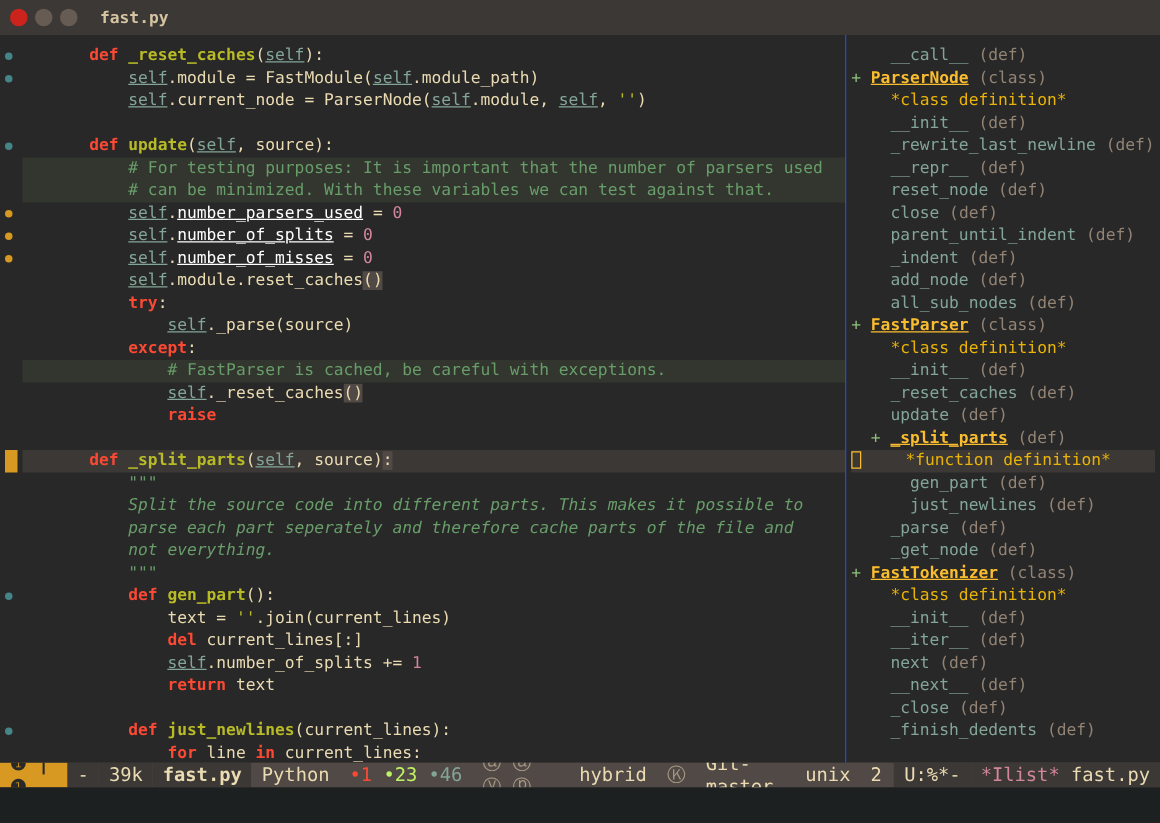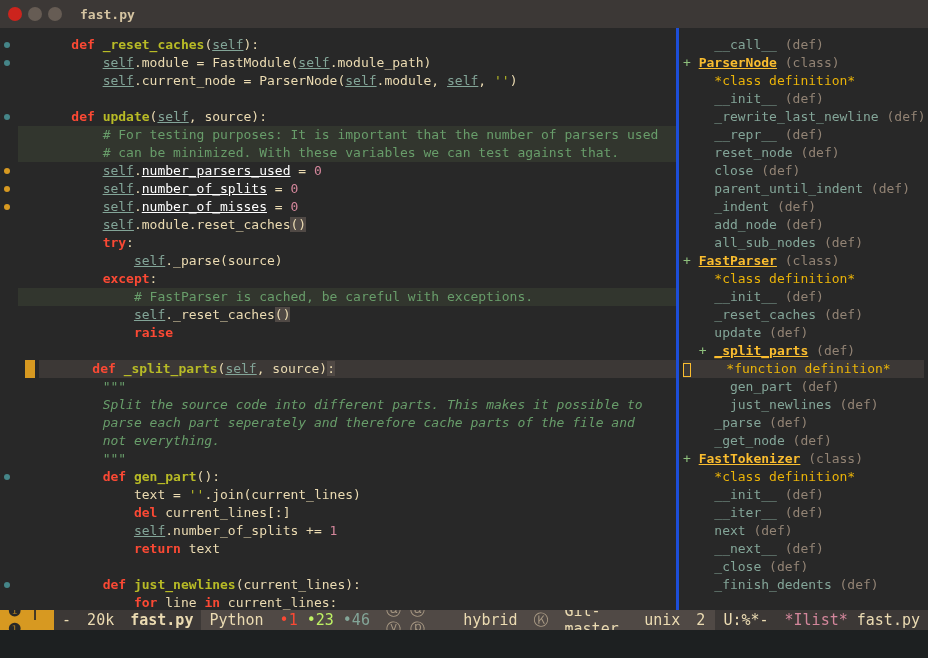--- a/index.html
+++ b/index.html
@@ -51,39 +51,39 @@
   margin-left: 18px;
   padding: 8px 0;
   line-height: 18px;
   white-space: pre;
 }
 .codeline { padding-left: 22px; position: relative; height: 18px; }
 .dot { position: absolute; left: -14px; top: 6px; width: 6px; height: 6px; border-radius: 50%; }
 .dot-blue { background: #458588; }
 .dot-orange { background: #d79921; }
 .dot-yellow-bar { position: absolute; left: -14px; top: 0; width: 10px; height: 18px; background: #d79921; }
-.hl-cursor { background: #3c3836; margin-left: 21px; }
+.hl-cursor { background: #3c3836; }
 
 .kw { color: #fb4934; font-weight: bold; }
 .fn { color: #b8bb26; font-weight: bold; }
 .self { color: #83a598; text-decoration: underline; }
 .var { color: #ebdbb2; }
 .str { color: #b8bb26; }
 .comment { color: #689d6a; }
 .comment-bg { background: #32362e; }
 .num { color: #d3869b; }
 .punc { color: #ebdbb2; }
 .docstr { color: #689d6a; font-style: italic; }
 .attr-u { color: #ffffff; text-decoration: underline; }
 .paren-hl { background: #504945; }
 
 .sidebar {
   width: 252px;
   background: #282828;
-  border-left: 3px solid #1d4ed8;
+  border-left: 1px solid #1d4ed8;
   padding: 8px 4px;
   line-height: 18px;
   overflow: hidden;
 }
 .sb-line { white-space: pre; color: #83a598; }
 .sb-class { color: #fabd2f; text-decoration: underline; font-weight: bold; }
 .sb-def-u { color: #fabd2f; text-decoration: underline; font-weight: bold; }
 .sb-star { color: #eab308; }
 .sb-plus { color: #8ec07c; }
 .sb-paren { color: #928374; }
@@ -156,21 +156,21 @@
       <div class="sb-line">    <span class="">next</span> <span class="sb-paren">(def)</span></div>
       <div class="sb-line">    <span class="">__next__</span> <span class="sb-paren">(def)</span></div>
       <div class="sb-line">    <span class="">_close</span> <span class="sb-paren">(def)</span></div>
       <div class="sb-line">    <span class="">_finish_dedents</span> <span class="sb-paren">(def)</span></div>
     </div>
 </div>
 
 <div class="statusbar">
   <div class="sb-seg sb-warn">❶ | ❶</div>
   <div class="sb-seg sb-dark">-</div>
-  <div class="sb-seg sb-dark">20k</div>
+  <div class="sb-seg sb-dark">39k</div>
   <div class="sb-seg sb-dark sb-file">fast.py</div>
   <div class="sb-seg sb-mid">Python</div>
   <div class="sb-seg sb-mid">
     <span class="sb-red">•1</span>&nbsp;
     <span class="sb-orange">•23</span>&nbsp;
     <span class="sb-blue">•46</span>
   </div>
   <div class="sb-seg sb-mid sb-gray">ⓐ ⓐ ⓨ ⓟ</div>
   <div class="sb-seg sb-mid">hybrid</div>
   <div class="sb-seg sb-mid sb-gray">Ⓚ</div>

